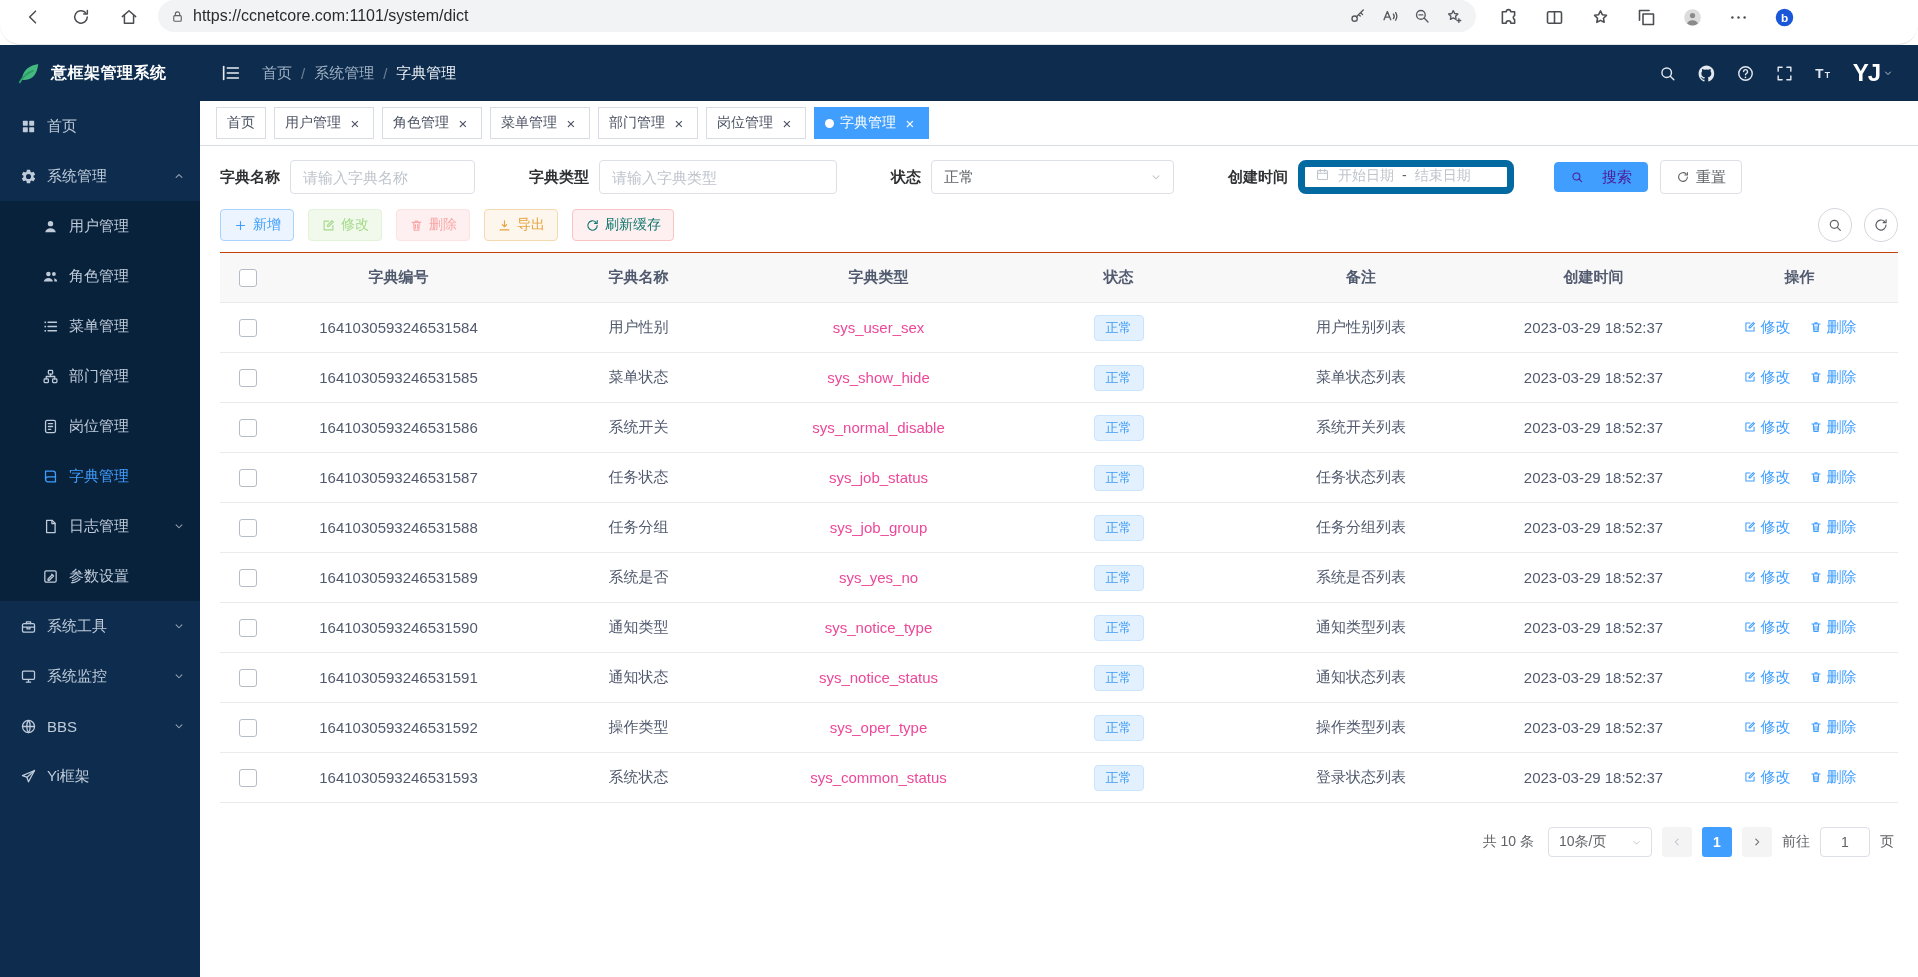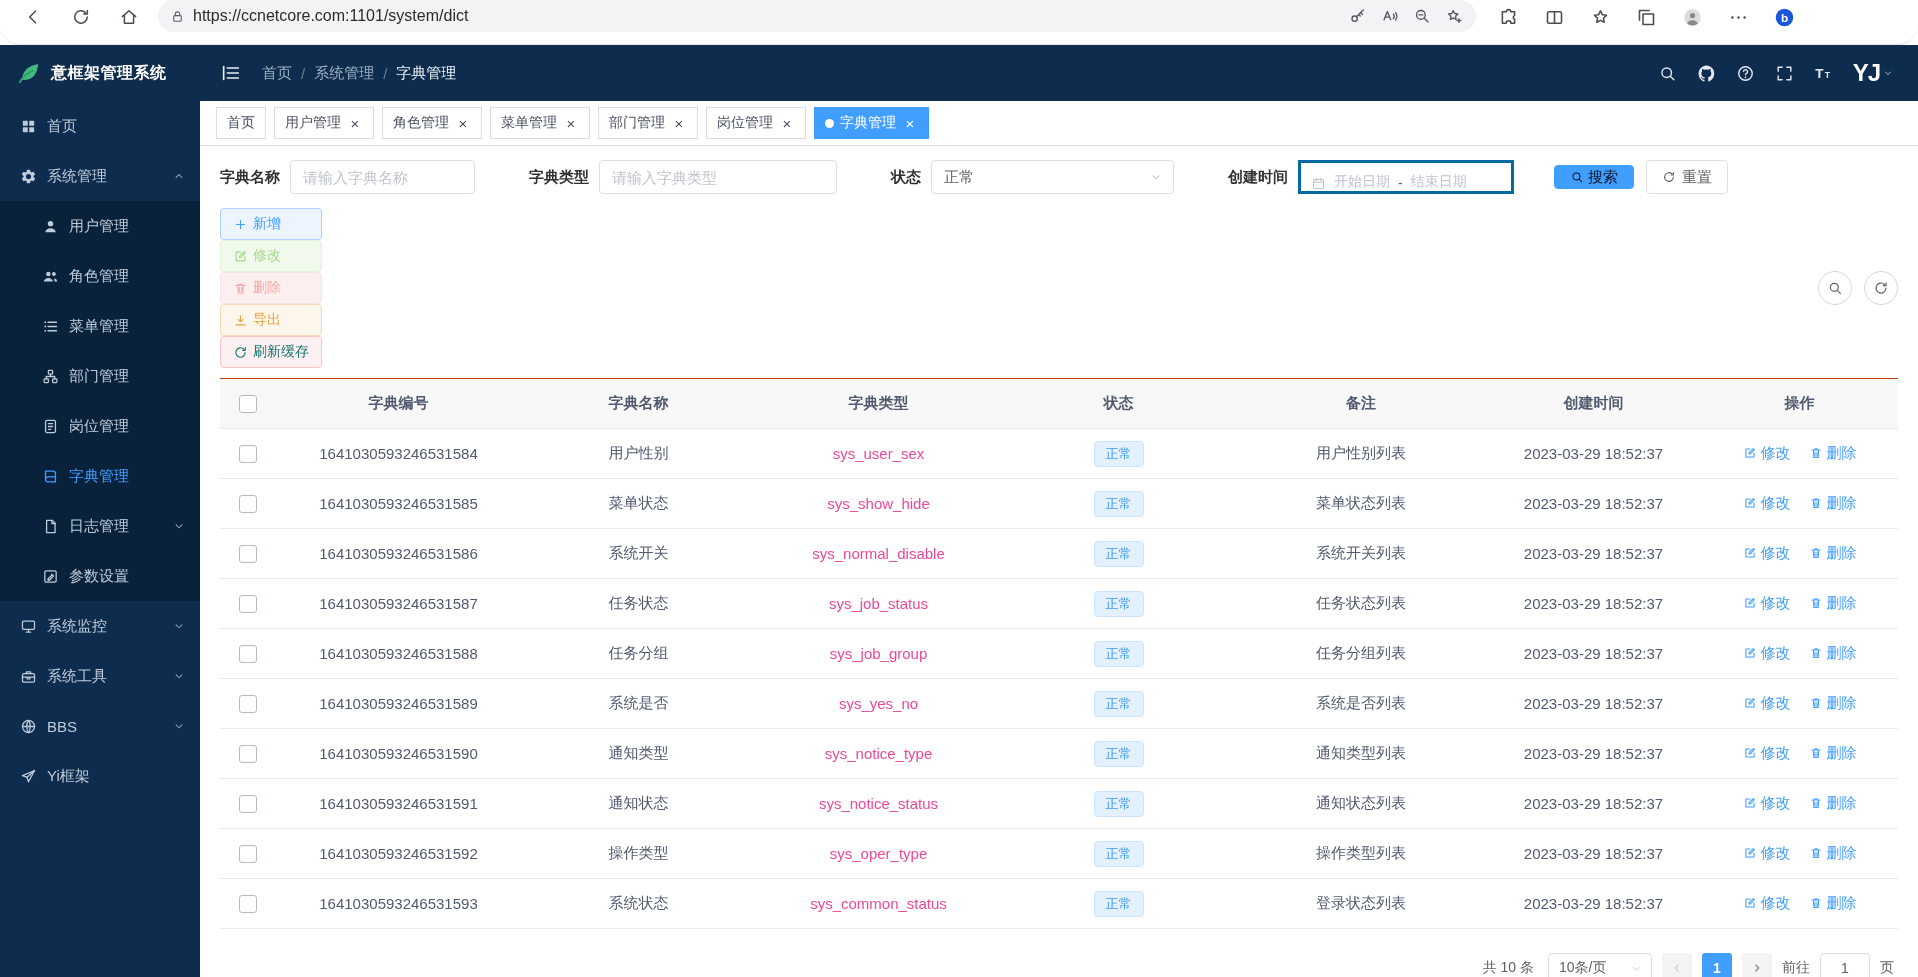--- a/index.html
+++ b/index.html
@@ -54,27 +54,27 @@
   .filters{display:flex;align-items:center;margin-bottom:14px;}
   .filters>*{flex:0 0 auto;}
   .f-label{font-size:15px;font-weight:bold;color:#303133;margin-right:10px;}
   .f-label.gap{margin-left:54px;}
   .f-input{height:34px;border:1px solid #dcdfe6;border-radius:4px;padding:0 12px;font-size:15px;color:#606266;outline:none;font-family:inherit;box-sizing:border-box;}
   .f-input::placeholder{color:#bfc4cc;}
   .w-name{width:185px;}
   .w-type{width:238px;}
   .f-select{width:243px;height:34px;border:1px solid #dcdfe6;border-radius:4px;display:flex;align-items:center;justify-content:space-between;padding:0 10px 0 12px;font-size:15px;color:#606266;cursor:pointer;box-sizing:border-box;}
   .f-select .sel-caret{color:#c0c4cc;display:flex;}
-  .f-date{width:216px;height:34px;border:3px solid #0369a1;border-radius:0;display:flex;align-items:flex-end;padding:0 10px;gap:8px;font-size:14px;color:#bfc4cc;box-sizing:border-box;cursor:pointer;}
+  .f-date{width:216px;height:34px;border:7px solid #0369a1;border-radius:8px;display:flex;align-items:flex-start;padding:0 10px;gap:8px;font-size:14px;color:#bfc4cc;box-sizing:border-box;cursor:pointer;}
   .f-date .sep{color:#606266;}
-  .btn-search{margin-left:40px;height:24px;background:#409eff;border:1px solid #409eff;color:#0f172a;border-radius:4px;padding:0 15px;font-size:15px;display:inline-flex;align-items:center;gap:4px;cursor:pointer;font-family:inherit;}
+  .btn-search{margin-left:40px;height:30px;background:#409eff;border:1px solid #409eff;color:#4c1d95;border-radius:4px;padding:0 15px;font-size:15px;display:inline-flex;align-items:center;gap:18px;cursor:pointer;font-family:inherit;}
   .btn-reset{margin-left:12px;height:34px;background:#fff;border:1px solid #dcdfe6;color:#606266;border-radius:4px;padding:0 15px;font-size:15px;display:inline-flex;align-items:center;gap:6px;cursor:pointer;font-family:inherit;}
 
   .toolbar{display:flex;align-items:center;margin-bottom:10px;}
-  #toolbar-buttons{display:flex;flex-direction:column;}
+  #toolbar-buttons{display:flex;gap:14px;}
   .mini-btn{height:32px;border-radius:4px;padding:0 12px;font-size:14px;display:inline-flex;align-items:center;gap:5px;cursor:pointer;border:1px solid transparent;font-family:inherit;background:#fff;}
   .btn-blue{background:#ecf5ff;border-color:#a9d2fc;color:#409eff;}
   .btn-green{background:#f0f9eb;border-color:#c2e7b0;color:#67c23a;}
   .btn-green.disabled{border-color:#e1f3d8;color:#a4da89;cursor:not-allowed;}
   .btn-red{background:#fef0f0;border-color:#fbc4c4;color:#0f766e;}
   .btn-red.disabled{border-color:#fde2e2;color:#f9a7a7;cursor:not-allowed;}
   .btn-yellow{background:#fdf6ec;border-color:#f5dab1;color:#e6a23c;font-family:Liberation Mono, monospace;}
   .toolbar-right{margin-left:auto;display:flex;gap:12px;}
   .circle-btn{width:34px;height:34px;border-radius:50%;border:1px solid #d4d7de;background:#fff;color:#606266;display:flex;align-items:center;justify-content:center;cursor:pointer;}
 
@@ -321,39 +321,39 @@
                   <rect x="4" y="4" width="16" height="16" rx="2"></rect>
                   <path d="M8.5 15.5l6-6 1.8 1.8-6 6H8.5zM13.8 8.8l1.5 1.5"></path>
                 </svg>
               </span>
               <span class="mi-label">参数设置</span>
             </div>
           </div>
           <div class="menu-item">
             <span class="mi-icon">
               <svg width="17" height="17" viewBox="0 0 24 24" fill="none" stroke="currentColor" stroke-width="1.8" stroke-linecap="round" stroke-linejoin="round">
-                <rect x="3.5" y="4.5" width="17" height="11.5" rx="1.5"></rect>
-                <path d="M9 20h6M12 16v4"></path>
-              </svg>
-            </span>
-            <span class="mi-label">系统监控</span>
+                <rect x="3.5" y="8" width="17" height="12" rx="2"></rect>
+                <path d="M9 8V5.5h6V8M3.5 13h17M10 13v2.5h4V13"></path>
+              </svg>
+            </span>
+            <span class="mi-label">系统工具</span>
             <span class="mi-chevron">
               <svg width="14" height="14" viewBox="0 0 24 24" fill="none" stroke="currentColor" stroke-width="1.8" stroke-linecap="round" stroke-linejoin="round">
                 <path d="M7 10l5 5 5-5"></path>
               </svg>
             </span>
           </div>
           <div class="menu-item">
             <span class="mi-icon">
               <svg width="17" height="17" viewBox="0 0 24 24" fill="none" stroke="currentColor" stroke-width="1.8" stroke-linecap="round" stroke-linejoin="round">
-                <rect x="3.5" y="8" width="17" height="12" rx="2"></rect>
-                <path d="M9 8V5.5h6V8M3.5 13h17M10 13v2.5h4V13"></path>
-              </svg>
-            </span>
-            <span class="mi-label">系统工具</span>
+                <rect x="3.5" y="4.5" width="17" height="11.5" rx="1.5"></rect>
+                <path d="M9 20h6M12 16v4"></path>
+              </svg>
+            </span>
+            <span class="mi-label">系统监控</span>
             <span class="mi-chevron">
               <svg width="14" height="14" viewBox="0 0 24 24" fill="none" stroke="currentColor" stroke-width="1.8" stroke-linecap="round" stroke-linejoin="round">
                 <path d="M7 10l5 5 5-5"></path>
               </svg>
             </span>
           </div>
           <div class="menu-item">
             <span class="mi-icon">
               <svg width="17" height="17" viewBox="0 0 24 24" fill="none" stroke="currentColor" stroke-width="1.8" stroke-linecap="round" stroke-linejoin="round">
                 <circle cx="12" cy="12" r="8.5"></circle>

